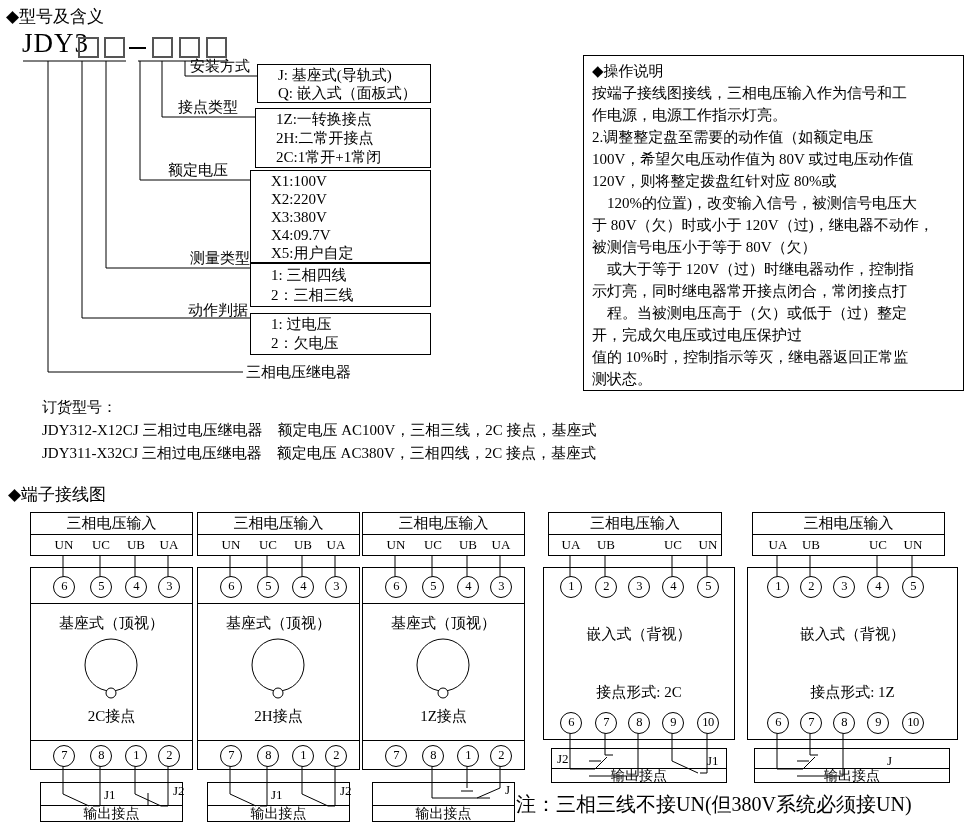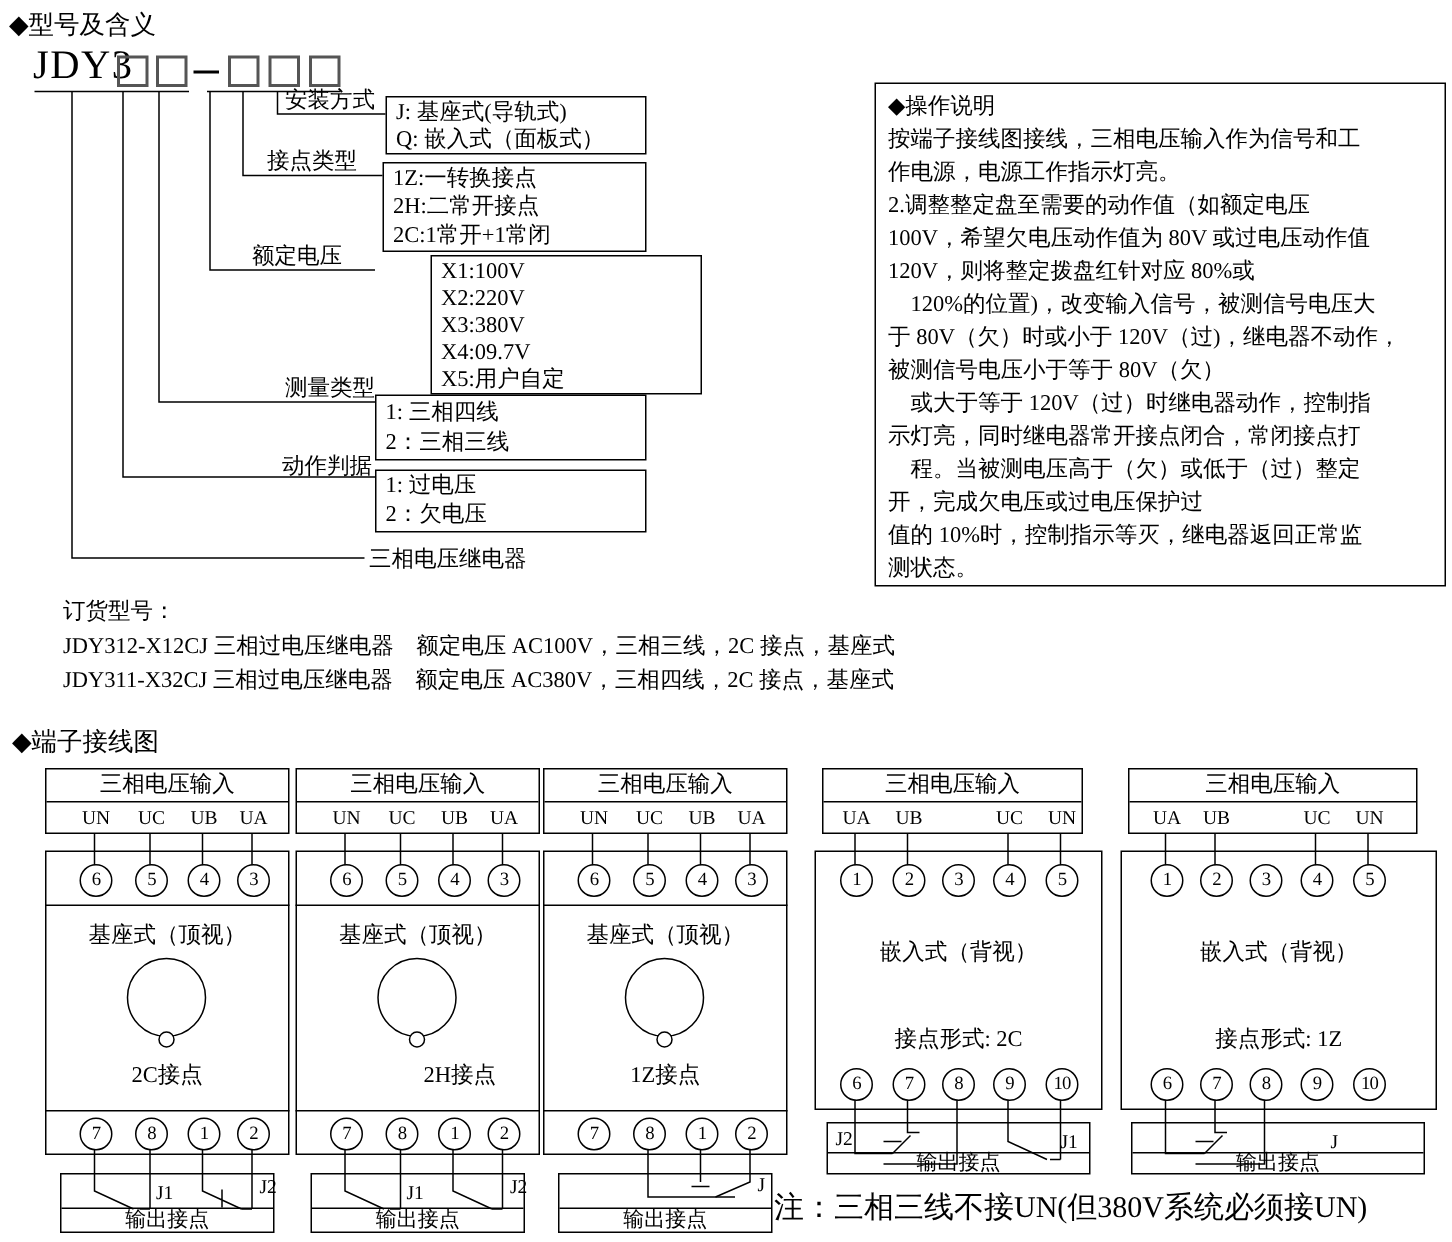--- a/index.html
+++ b/index.html
@@ -5,21 +5,21 @@
   html,body{margin:0;padding:0;background:#fff;}
   #canvas{position:relative;width:968px;height:828px;background:#fff;color:#000;
           font-family:"Liberation Serif","DejaVu Serif",serif;overflow:hidden;}
   .abs{position:absolute;box-sizing:border-box;}
   .bx{border:1px solid #000;}
   .ctr{text-align:center;}
   .hline{background:#000;height:1px;}
   .sect{font-size:17px;}
   .tl{position:absolute;font-size:15px;white-space:nowrap;}
   .ob{position:absolute;border:1px solid #000;font-size:15px;box-sizing:border-box;
-      padding:1px 6px;white-space:nowrap;}
+      padding:1px 20px;white-space:nowrap;}
   .mbox{position:absolute;box-sizing:border-box;border:2px solid #555;width:21px;height:21px;top:37px;}
   .circ{position:absolute;width:20px;height:20px;border:1px solid #000;border-radius:50%;
         background:#fff;font-size:12.5px;line-height:18px;text-align:center;letter-spacing:-0.5px;}
   .term{position:absolute;transform:translateX(-50%);top:24px;font-size:13px;white-space:nowrap;}
   .ih{height:21px;line-height:21px;border-bottom:1px solid #000;font-size:15px;text-align:center;}
   .vlabel{position:absolute;font-size:15px;text-align:center;white-space:nowrap;}
   .jl{position:absolute;font-size:13px;white-space:nowrap;}
   .opl{line-height:22px;white-space:pre;font-size:15px;}
   .ordl{position:absolute;font-size:15px;white-space:pre;}
   .obx-r1{border-bottom:1px solid #000;}
@@ -61,21 +61,21 @@
 
   <div class="ob" style="left:257px;top:64px;width:174px;height:39px;line-height:18px;">
     <div>J: 基座式(导轨式)</div>
     <div>Q: 嵌入式（面板式）</div>
   </div>
   <div class="ob" style="left:255px;top:108px;width:176px;height:60px;line-height:19px;">
     <div>1Z:一转换接点</div>
     <div>2H:二常开接点</div>
     <div>2C:1常开+1常闭</div>
   </div>
-  <div class="ob" style="left:250px;top:170px;width:181px;height:93px;line-height:18px;margin-left:37px;">
+  <div class="ob" style="left:250px;top:170px;width:181px;height:93px;line-height:18px;">
     <div>X1:100V</div>
     <div>X2:220V</div>
     <div>X3:380V</div>
     <div>X4:09.7V</div>
     <div>X5:用户自定</div>
   </div>
   <div class="ob" style="left:250px;top:263px;width:181px;height:44px;line-height:20px;">
     <div>1: 三相四线</div>
     <div>2：三相三线</div>
   </div>
@@ -167,21 +167,21 @@
     <span class="circ" style="left:23px;top:66px;">6</span>
     <span class="circ" style="left:60px;top:66px;">5</span>
     <span class="circ" style="left:95px;top:66px;">4</span>
     <span class="circ" style="left:128px;top:66px;">3</span>
     <div class="abs hline" style="left:0;top:93px;width:163px;"></div>
     <div class="vlabel" style="left:0;top:104px;width:163px;">基座式（顶视）</div>
     <svg class="abs" style="left:51px;top:128px;" width="62" height="64">
       <circle cx="30" cy="27" r="26" stroke="#000" fill="none"></circle>
       <circle cx="30" cy="55" r="5" stroke="#000" fill="#fff"></circle>
     </svg>
-    <div class="vlabel" style="left:0;top:197px;width:163px;padding-left:28px;">2H接点</div>
+    <div class="vlabel" style="left:0;top:197px;width:163px;">2H接点</div>
     <div class="abs hline" style="left:0;top:230px;width:163px;"></div>
     <span class="circ" style="left:23px;top:235px;">7</span>
     <span class="circ" style="left:60px;top:235px;">8</span>
     <span class="circ" style="left:95px;top:235px;">1</span>
     <span class="circ" style="left:128px;top:235px;">2</span>
     <div class="abs bx" style="left:10px;top:272px;width:143px;height:40px;">
       <div class="obx-r1" style="height:22px;"></div>
       <div class="ctr" style="height:17px;line-height:16px;font-size:14px;">输出接点</div>
     </div>
     <span class="jl" style="left:74px;top:277px;">J1</span>

